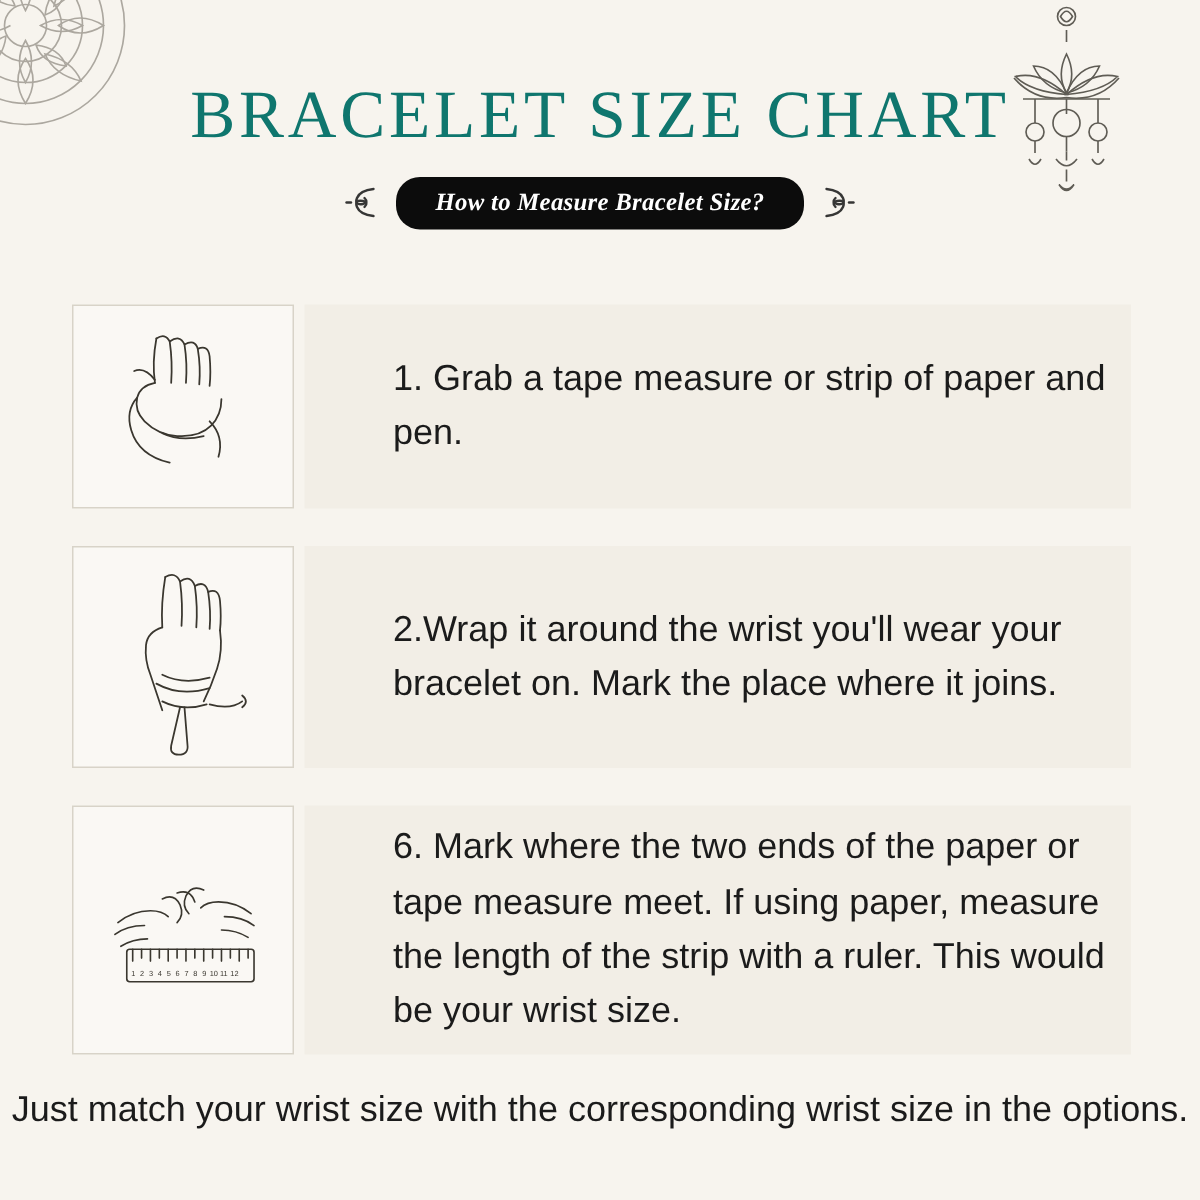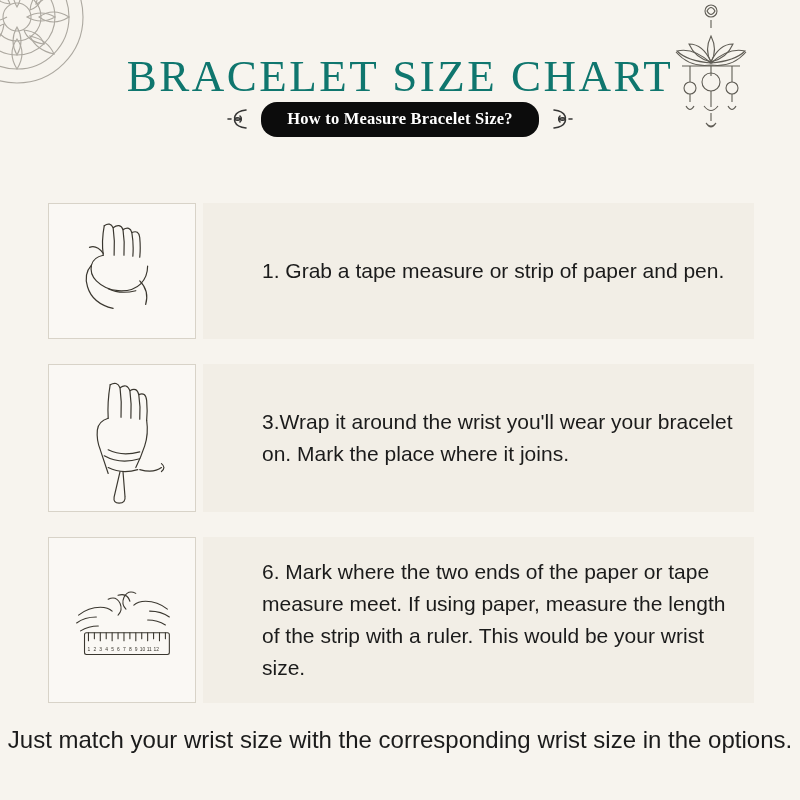--- a/index.html
+++ b/index.html
@@ -50,24 +50,26 @@
     font-family: "Liberation Serif", serif;
     font-size: 45px;
     letter-spacing: 2.5px;
     font-weight: 400;
     color: #0f766e;
     margin: 0;
     line-height: 1.1;
   }
 
   .subtitle-row {
+    margin-top: 16px;
     display: flex;
     align-items: center;
     justify-content: center;
     gap: 10px;
+    font-style: italic;
   }
   .swirl {
     width: 26px;
     height: 26px;
     flex: 0 0 auto;
     opacity: 0.9;
   }
   .pill {
     background: #0c0c0c;
     color: #ffffff;
@@ -111,21 +113,21 @@
     z-index: 2;
   }
   .thumb svg { display: block; width: 100%; height: 100%; }
   .step-text {
     position: relative;
     z-index: 2;
     flex: 1;
     display: flex;
     align-items: center;
     padding: 10px 8px 10px 66px;
-    font-size: 21px;
+    font-size: 24px;
     line-height: 1.52;
     color: #1b1b1b;
   }
 
   .step-1 { height: 136px; }
   .step-2 { height: 148px; }
   .step-3 { height: 166px; }
 
   .footer {
     position: absolute;
@@ -267,21 +269,21 @@
           <path d="M99 56 q2 14 -2 26 q-4 12 -9 22"></path>
           <path d="M60 86 q14 7 32 2"></path>
           <path d="M56 92 q16 9 36 3"></path>
           <path d="M60 104 q14 7 30 2"></path>
           <path d="M72 108 l-6 26 q-1 6 5 6 q7 0 6 -7 l-2 -25"></path>
           <path d="M92 106 q14 4 22 -2"></path>
           <path d="M114 100 q5 4 0 8"></path>
         </g>
       </svg>
     </div>
-    <div class="step-text">3.Wrap it around the wrist you'll wear your bracelet on. Mark the place where it joins.</div>
+    <div class="step-text">2.Wrap it around the wrist you'll wear your bracelet on. Mark the place where it joins.</div>
   </div>
 
   <div class="step step-3">
     <div class="step-band"></div>
     <div class="thumb">
       <svg viewBox="0 0 148 166" xmlns="http://www.w3.org/2000/svg">
         <g fill="none" stroke="#3a372f" stroke-width="1.1" stroke-linecap="round">
 
           <path d="M30 78 q10 -8 22 -8 q8 0 12 4"></path>
           <path d="M28 86 q8 -6 20 -6"></path>

